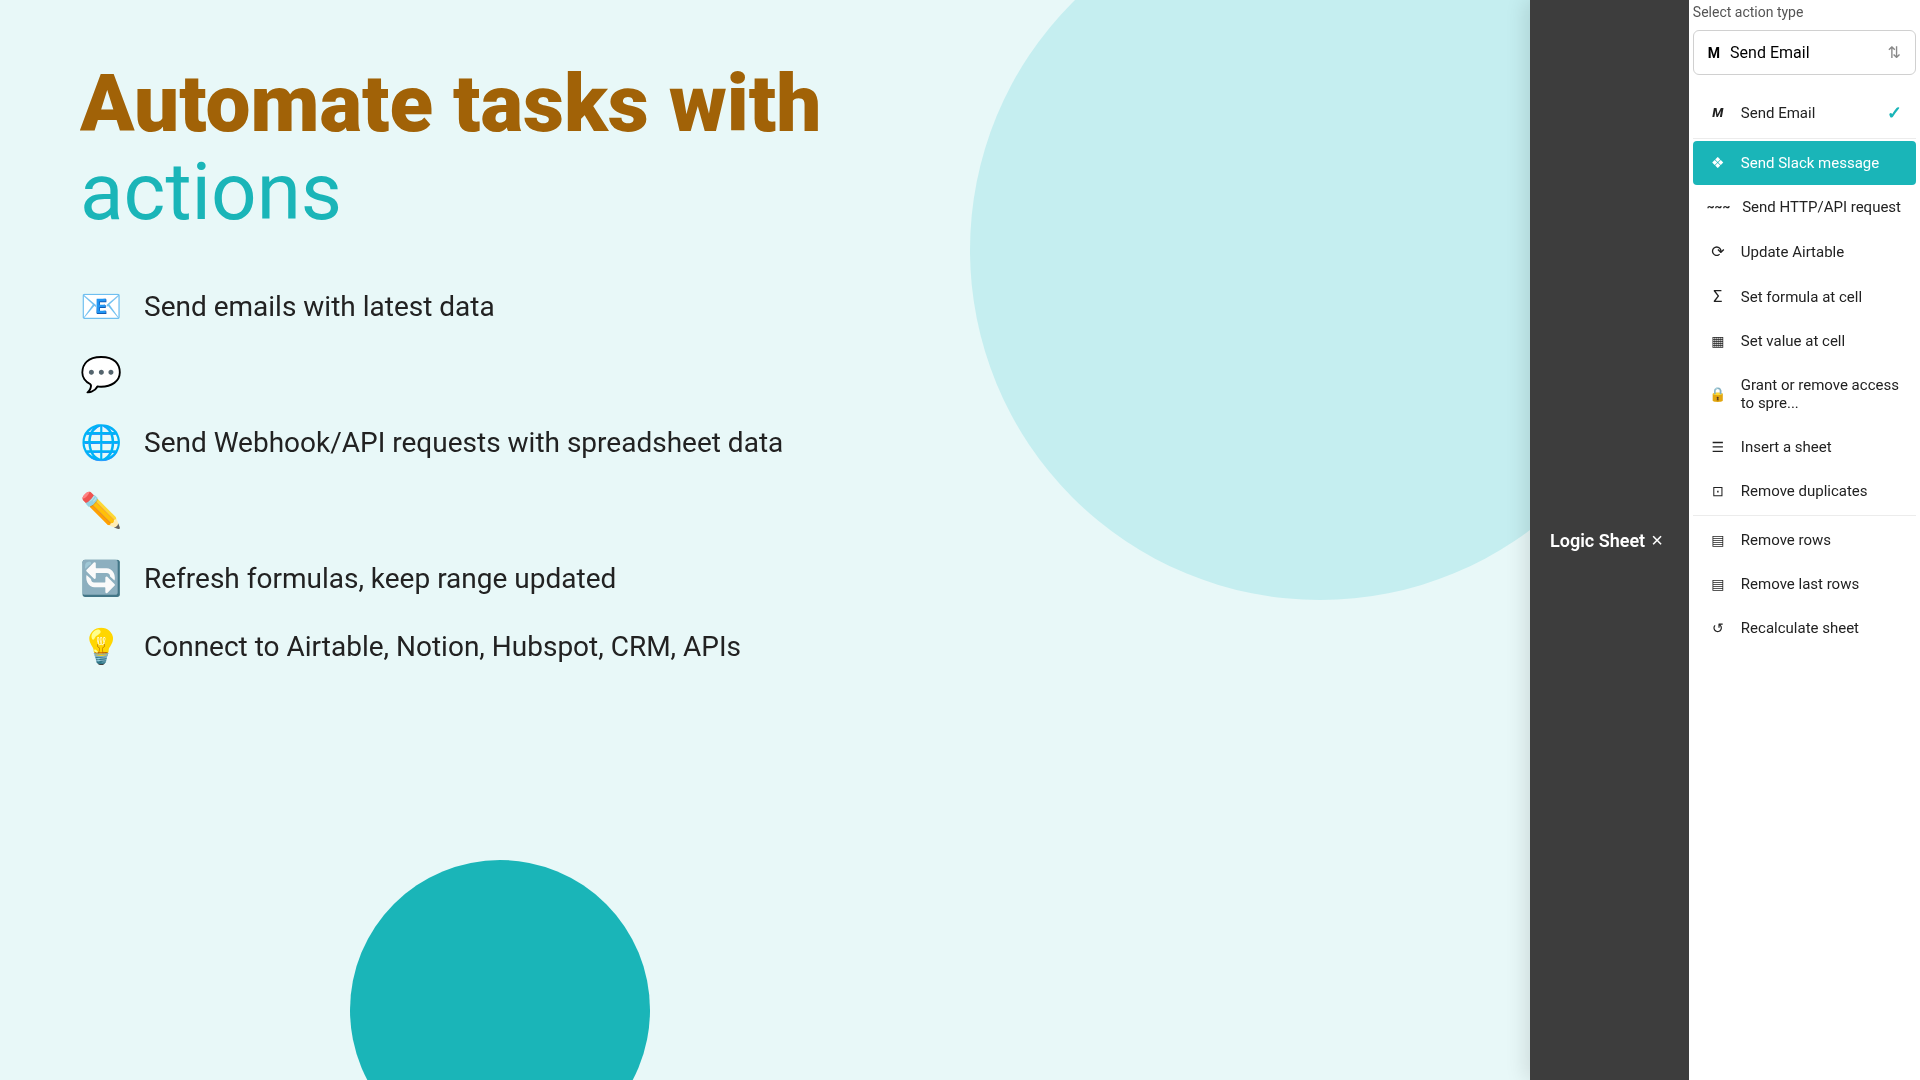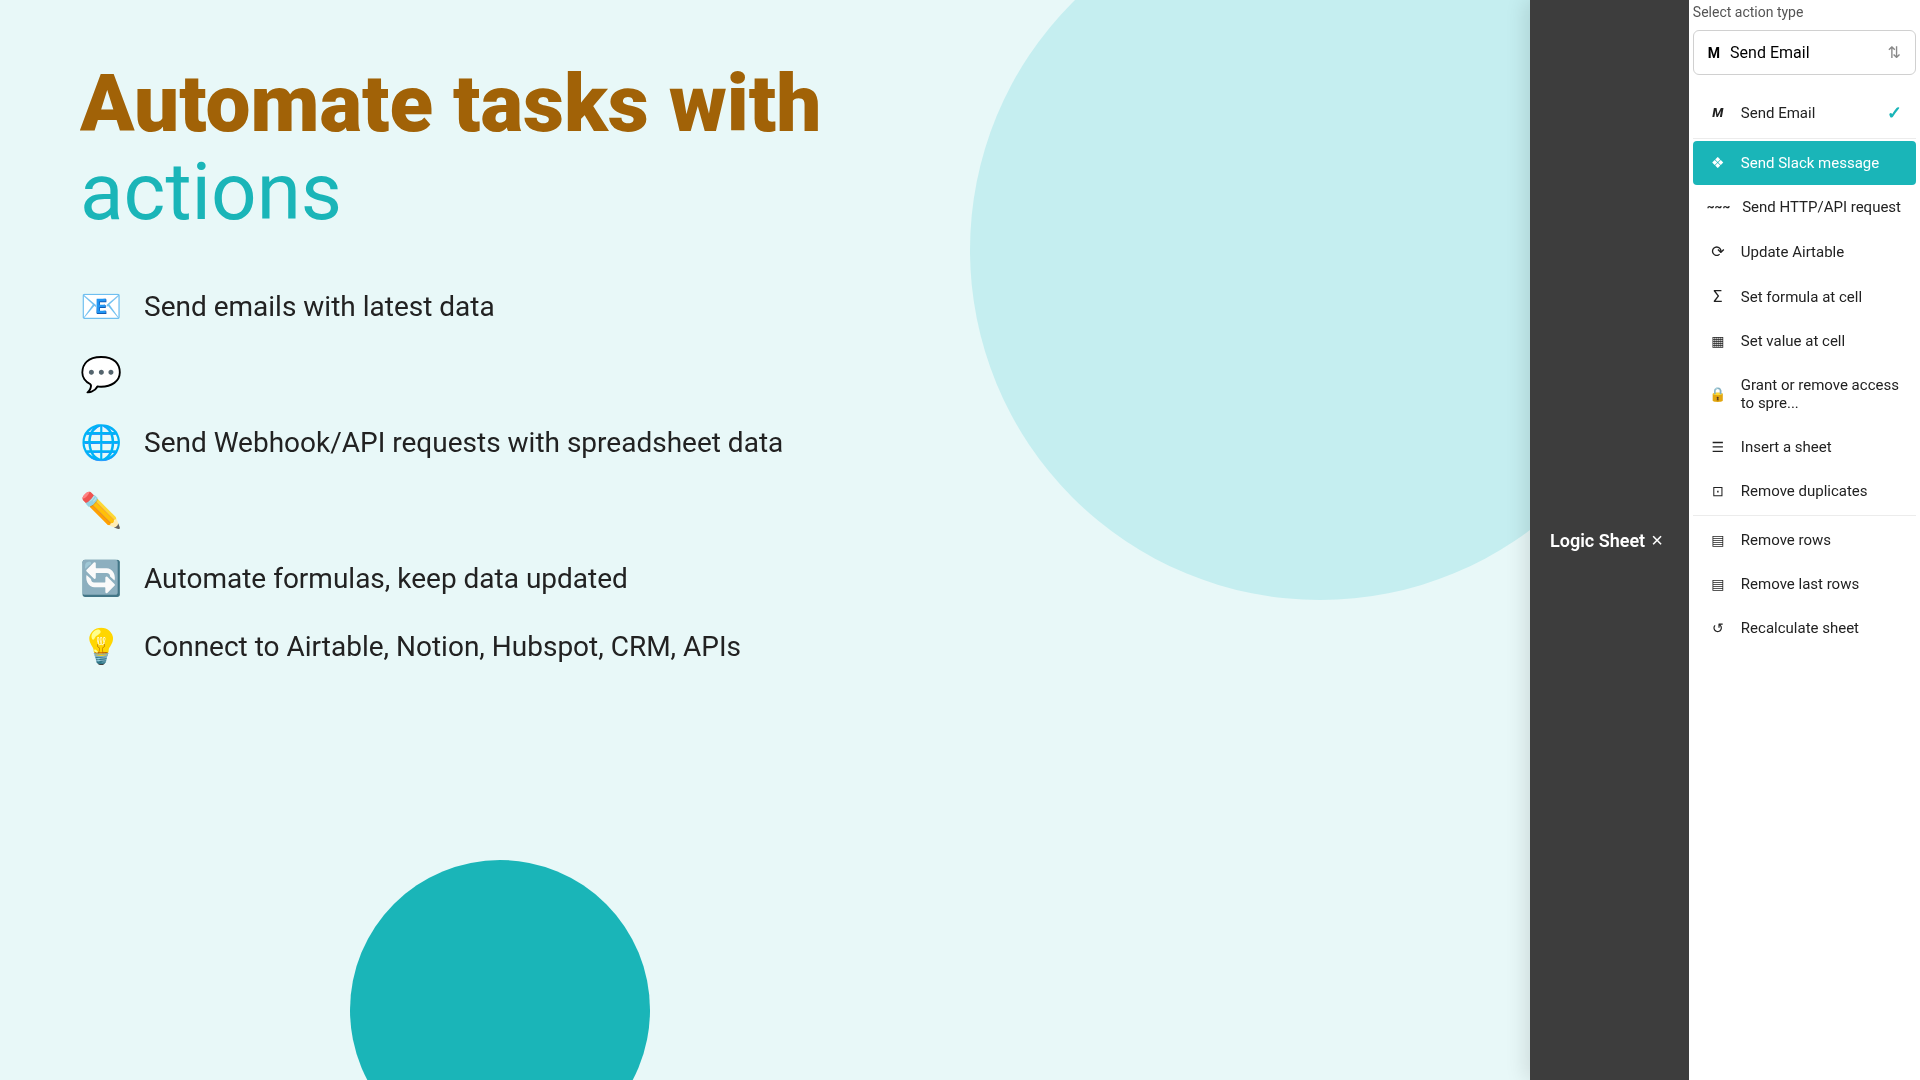--- a/index.html
+++ b/index.html
@@ -238,21 +238,21 @@
   </li>
       <li>
     <span class="feature-icon">🌐</span>
     <span>Send Webhook/API requests with spreadsheet data</span>
   </li>
       <li>
     <span class="feature-icon">✏️</span>
   </li>
       <li>
     <span class="feature-icon">🔄</span>
-    <span>Automate formulas, keep data updated</span>
+    <span>Refresh formulas, keep range updated</span>
   </li>
       <li>
     <span class="feature-icon">💡</span>
     <span>Connect to Airtable, Notion, Hubspot, CRM, APIs</span>
   </li>
     </ul>
 </div>
 
 <div class="panel">
   <div class="panel-header">

